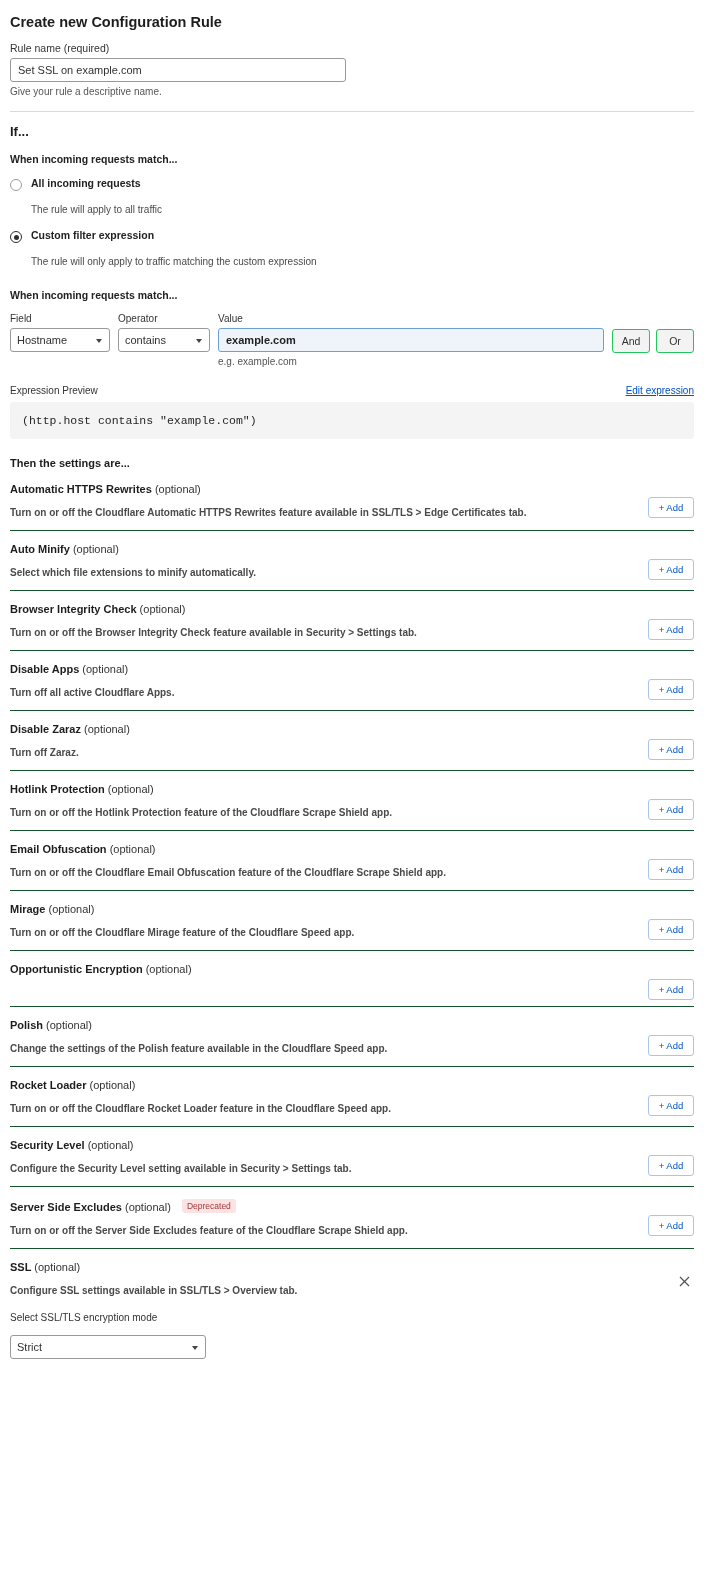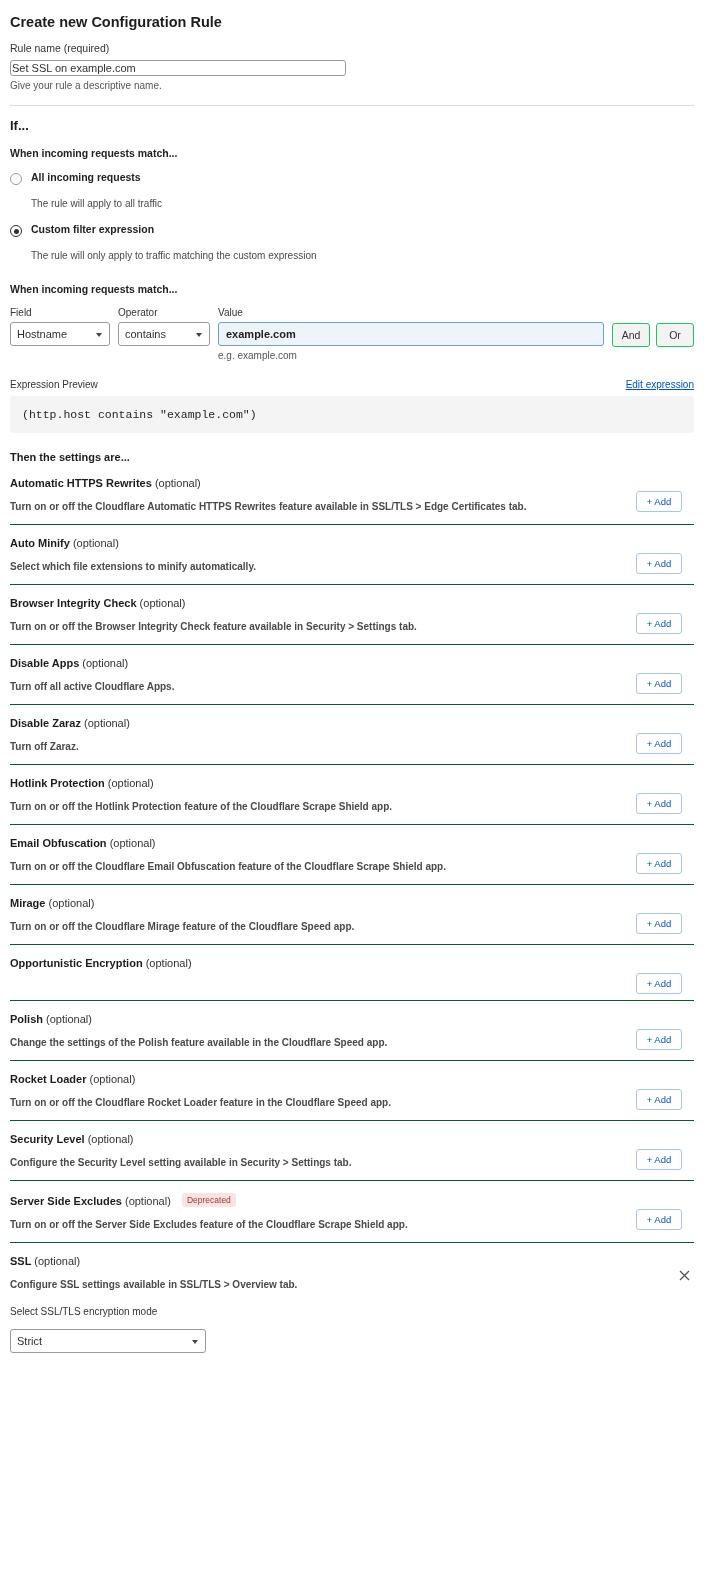--- a/index.html
+++ b/index.html
@@ -24,24 +24,24 @@
     color: #1d1d1d;
     margin: 4px 0 12px 0;
   }
   .field-label {
     font-size: 10.5px;
     color: #333;
     margin-bottom: 4px;
   }
   .text-input {
     width: 336px;
-    height: 16px;
+    height: 24px;
     border: 1px solid #999;
     border-radius: 3px;
-    padding: 2px 1px;
+    padding: 2px 7px;
     font-size: 11px;
     font-family: "Liberation Sans", sans-serif;
     color: #313131;
     background: #fff;
     outline: none;
   }
   .helper {
     font-size: 10px;
     color: #555;
     margin-top: 4px;
@@ -219,21 +219,21 @@
     font-weight: normal;
   }
   .s-desc {
     font-size: 10px;
     color: #4a4a4a;
     margin-top: 12px;
     font-weight: bold;
   }
   .add-btn {
     position: absolute;
-    right: 12px;
+    right: 0;
     top: 28px;
     width: 46px;
     height: 21px;
     border: 1px solid #a9c6e8;
     border-radius: 3px;
     background: #fff;
     color: #0051c3;
     font-size: 9.5px;
     font-family: "Liberation Sans", sans-serif;
     cursor: pointer;

